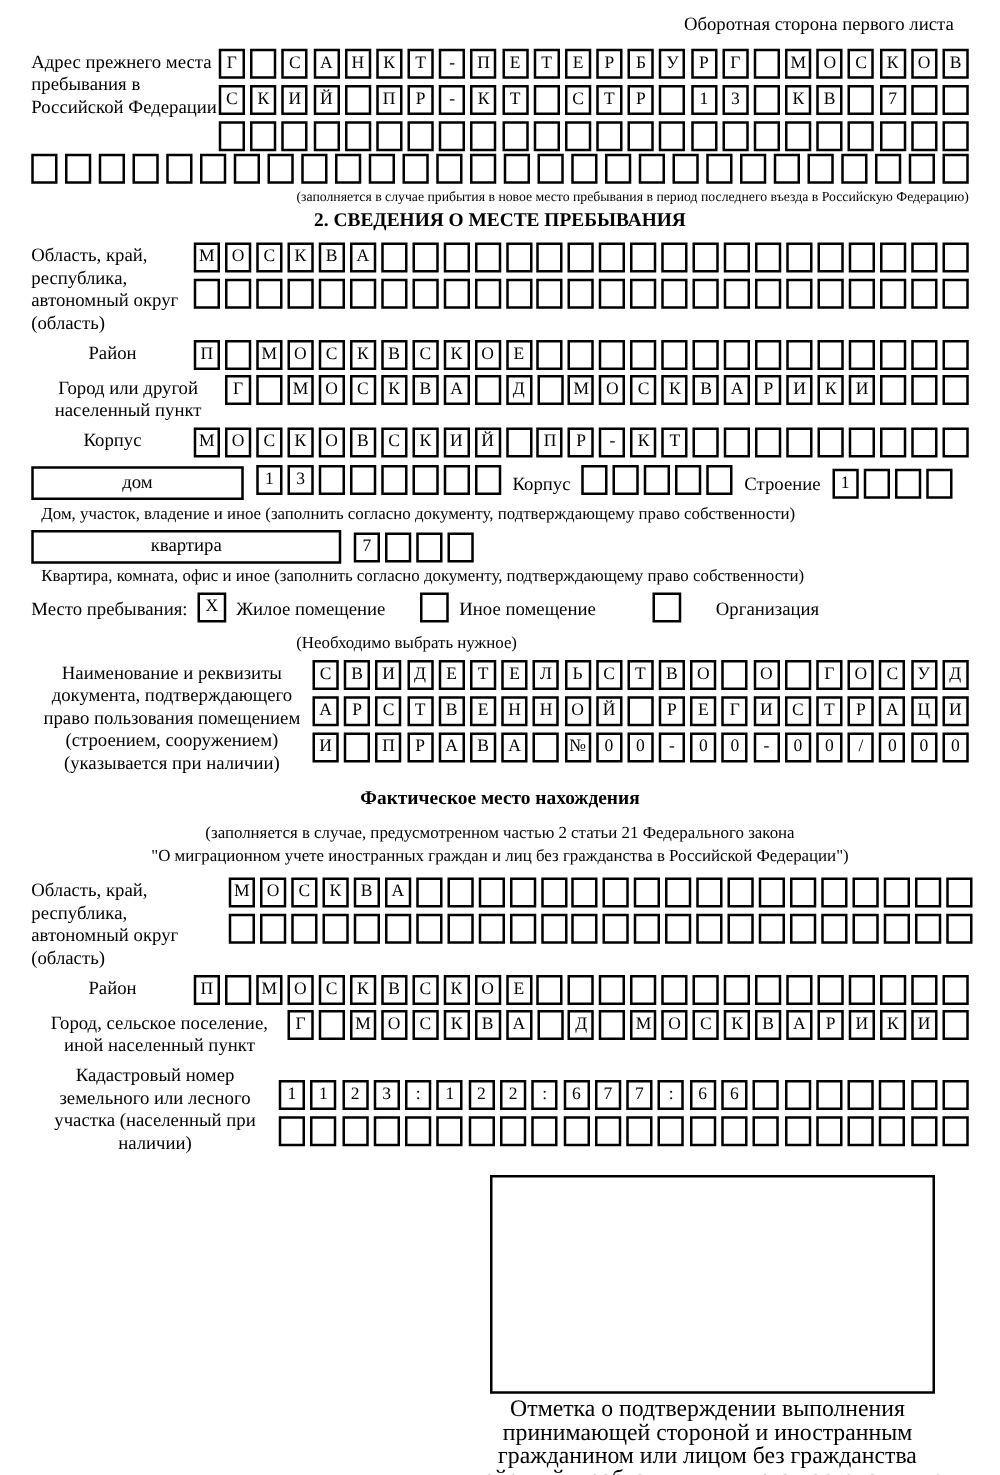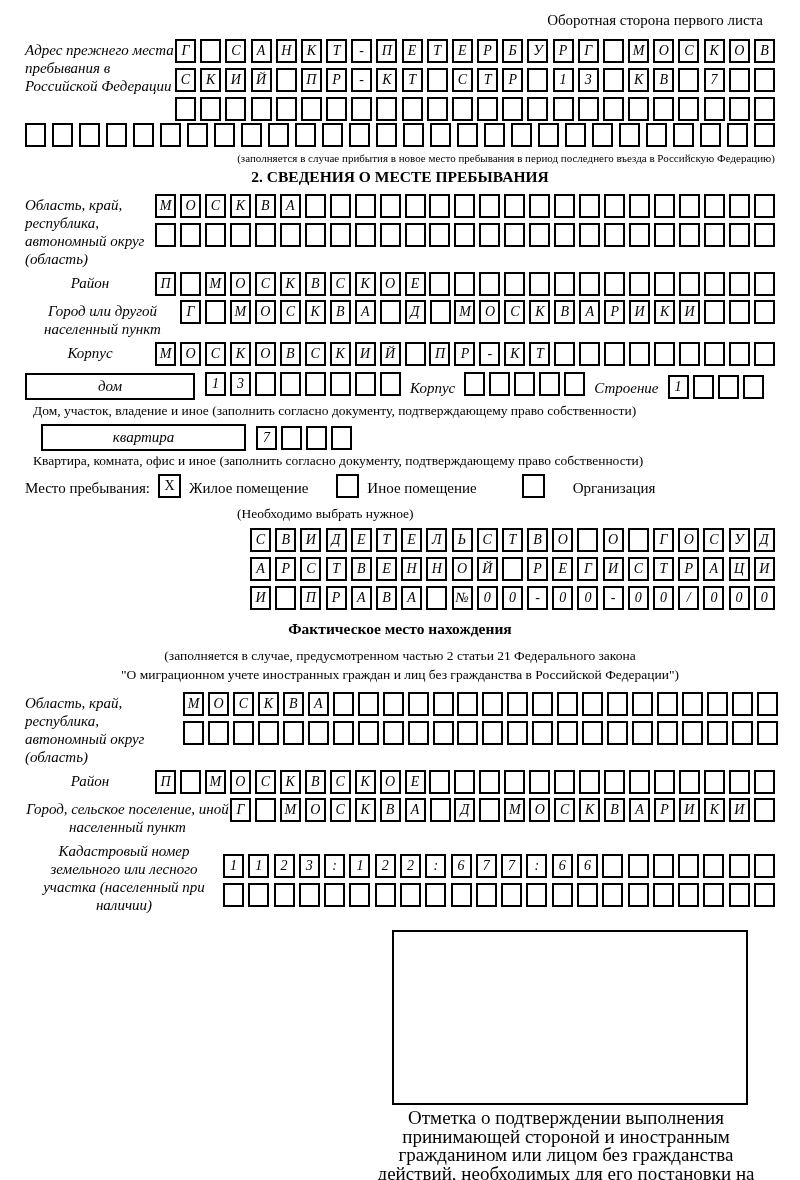--- a/index.html
+++ b/index.html
@@ -4,21 +4,21 @@
 <style>
   html,body{margin:0;padding:0;background:#fff;}
   body{
     width:800px;height:1180px;
     font-family:"Liberation Serif","DejaVu Serif",serif;
     font-size:15px;color:#000;overflow:hidden;
   }
   .page{padding:12px 25px 0 25px;position:relative;}
   .header-note{text-align:right;margin-right:12px;font-size:15px;}
 
-  .frow{display:flex;margin-bottom:2px;font-style:italic;}
+  .frow{display:flex;margin-bottom:2px;}
   .lbl{flex-shrink:0;line-height:18px;padding-top:2px;}
   .lbl150{width:150px;} .lbl130{width:130px;} .lbl155{width:155px;}
   .lbl225{width:225px;} .lbl160{width:158px;} .lbl205{width:205px;} .lbl195{width:198px;}
   .grid{flex:1;}
 
   .cellrow{display:flex;justify-content:space-between;margin-bottom:5px;}
   .cellrow:last-child{margin-bottom:0;}
   .cellrow.compact{justify-content:flex-start;gap:4px;}
   .cell{
     box-sizing:border-box;width:21px;height:24px;border:2px solid #000;
@@ -35,21 +35,21 @@
 
   .fillnote{font-size:11px;text-align:right;margin:1px 0 4px 0;}
   .fillnote-left{font-size:13.5px;text-align:left;margin:2px 0 5px 8px;}
   .sec-title{font-weight:bold;text-align:center;font-size:15.5px;margin:4px 0 8px 0;}
 
   .inline-box{
     box-sizing:border-box;border:2px solid #000;height:27px;
     display:flex;align-items:center;justify-content:center;flex-shrink:0;text-align:center;
   }
   .dom-box{width:170px;}
-  .kv-box{width:205px;margin-left:16px;}
+  .kv-box{width:248px;}
   .inline-lbl{padding:3px 9px 0 9px;white-space:nowrap;}
 
   .mesto-row{display:flex;align-items:center;margin-top:4px;}
   .mesto-row .gap8{width:8px;} .mesto-row .gap28{width:28px;} .mesto-row .gap45{width:45px;}
   .cb .cell{width:23px;height:24px;}
   .mesto-note{font-size:13.5px;margin:3px 0 6px 212px;}
 
   .fact-note{font-size:13.5px;text-align:center;line-height:19px;}
 
   .stamp-wrap{width:392px;margin-left:345px;margin-top:16px;}
@@ -400,20 +400,21 @@
     <div class="gap45"></div>
     <div class="cellrow compact cb">
         <span class="cell"></span>
       </div>
     <div class="gap28"></div>
     <div>Организация</div>
   </div>
   <div class="mesto-note">(Необходимо выбрать нужное)</div>
 
   <div class="frow mt4">
+    <div class="lbl lbl225">Наименование и реквизиты документа, подтверждающего право пользования помещением (строением, сооружением) (указывается при наличии)</div>
     <div class="grid">
       <div class="cellrow w525">
           <span class="cell">С</span>
           <span class="cell">В</span>
           <span class="cell">И</span>
           <span class="cell">Д</span>
           <span class="cell">Е</span>
           <span class="cell">Т</span>
           <span class="cell">Е</span>
           <span class="cell">Л</span>

